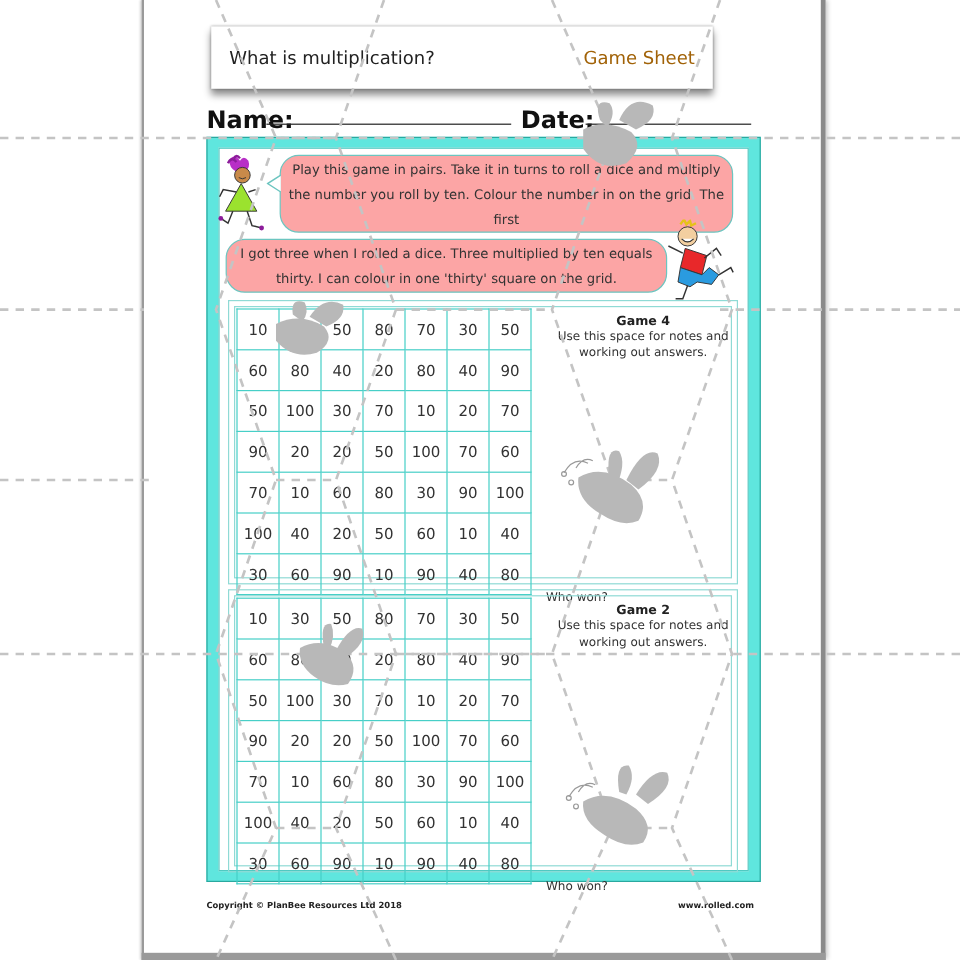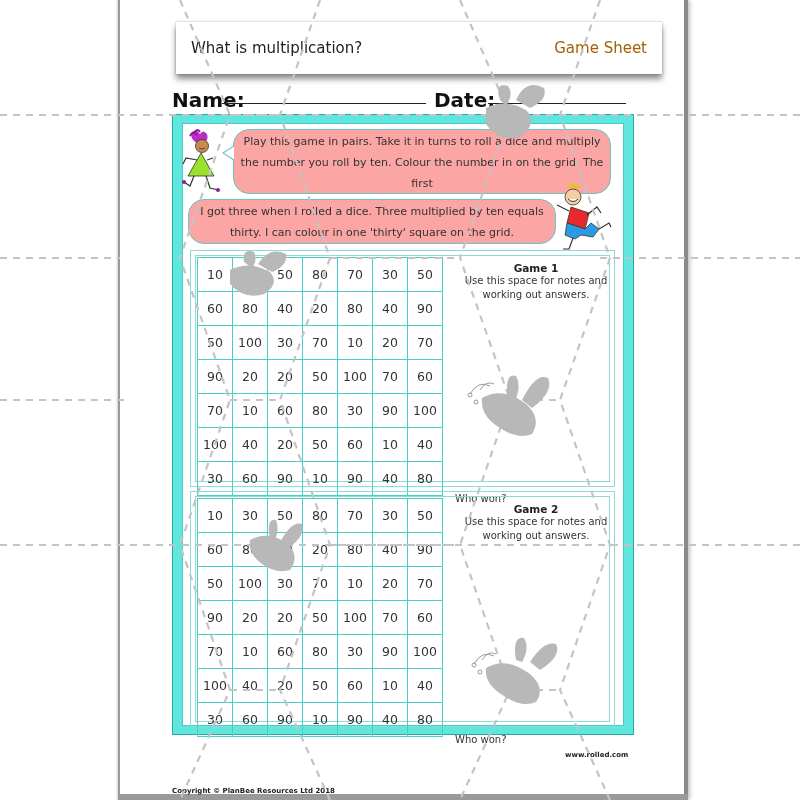--- a/index.html
+++ b/index.html
@@ -12,21 +12,21 @@
     background: #fff;
     border-left: 2px solid #9a9a9a; border-right: 4px solid #8a8a8a;
     box-shadow: 2px 0 4px rgba(0,0,0,0.25), -1px 0 2px rgba(0,0,0,0.15);
   }
   .page-bottom {
     position: absolute; left: 118px; top: 794px; width: 570px; height: 6px;
     background: #9a9a9a;
   }
   .watermark { position: absolute; left: 0; top: 0; width: 800px; height: 800px; pointer-events: none; }
   .title-box {
-    position: absolute; left: 176px; top: 22px; width: 486px; height: 52px;
+    position: absolute; left: 176px; top: 22px; width: 418px; height: 52px;
     background: #fff;
     box-shadow: 0 5px 6px rgba(0,0,0,0.45), 0 0 2px rgba(0,0,0,0.3);
   }
   .title-left { position: absolute; left: 15px; top: 17px; font-size: 15px; color: #222; }
   .title-right { position: absolute; right: 15px; top: 17px; font-size: 15px; color: #a16207; }
   .name-row { position: absolute; top: 88px; font-weight: bold; font-size: 20px; color: #111; }
   .line { position: absolute; top: 103px; height: 0; border-bottom: 1.5px solid #222; }
 
   .outer-teal {
     position: absolute; left: 172px; top: 114px; width: 462px; height: 621px;
@@ -176,21 +176,21 @@
       <td>30</td>
       <td>60</td>
       <td>90</td>
       <td>10</td>
       <td>90</td>
       <td>40</td>
       <td>80</td>
     </tr>
   </tbody>
 </table>
-<div class="notes-title" style="left:461px; top:262px;">Game 1</div>
+<div class="notes-title" style="left:461px; top:262px;">Game 4</div>
 <div class="notes-text" style="left:456px; top:274px;">
   <div>Use this space for notes and</div>
   <div>working out answers.</div>
 </div>
 <div style="position:absolute; left:456px; top:305px; width:150px; height:150px;"></div>
 <span class="who-won" style="left:455px; top:461px;">Who won?</span>
 
 <div class="game-frame" style="left:190px; top:491px; width:425px; height:236px;"></div>
 <div class="game-frame-inner" style="left:195px; top:496px; width:415px; height:226px;"></div>
 <table class="grid" style="left:197px; top:498px;">
@@ -261,21 +261,21 @@
   </tbody>
 </table>
 <div class="notes-title" style="left:461px; top:503px;">Game 2</div>
 <div class="notes-text" style="left:456px; top:515px;">
   <div>Use this space for notes and</div>
   <div>working out answers.</div>
 </div>
 <div style="position:absolute; left:456px; top:546px; width:150px; height:150px;"></div>
 <span class="who-won" style="left:455px; top:702px;">Who won?</span>
 
-<span class="footer" style="left:172px;margin-top:36px;">Copyright © PlanBee Resources Ltd 2018</span>
+<span class="footer" style="left:172px;">Copyright © PlanBee Resources Ltd 2018</span>
 <span class="footer" style="left:565px;">www.rolled.com</span>
 
 <svg class="watermark" viewBox="0 0 800 800">
   <g stroke="#c4c4c4" stroke-width="2.2" stroke-dasharray="7,6" fill="none">
     <line x1="0" y1="115" x2="800" y2="115"></line>
     <line x1="0" y1="258" x2="120" y2="258"></line>
     <line x1="600" y1="258" x2="800" y2="258"></line>
     <line x1="0" y1="400" x2="130" y2="400"></line>
     <line x1="0" y1="545" x2="800" y2="545"></line>
     <path d="M180 0 L230 115 L180 258 L230 400 L180 545 L230 690 L180 800"></path>

